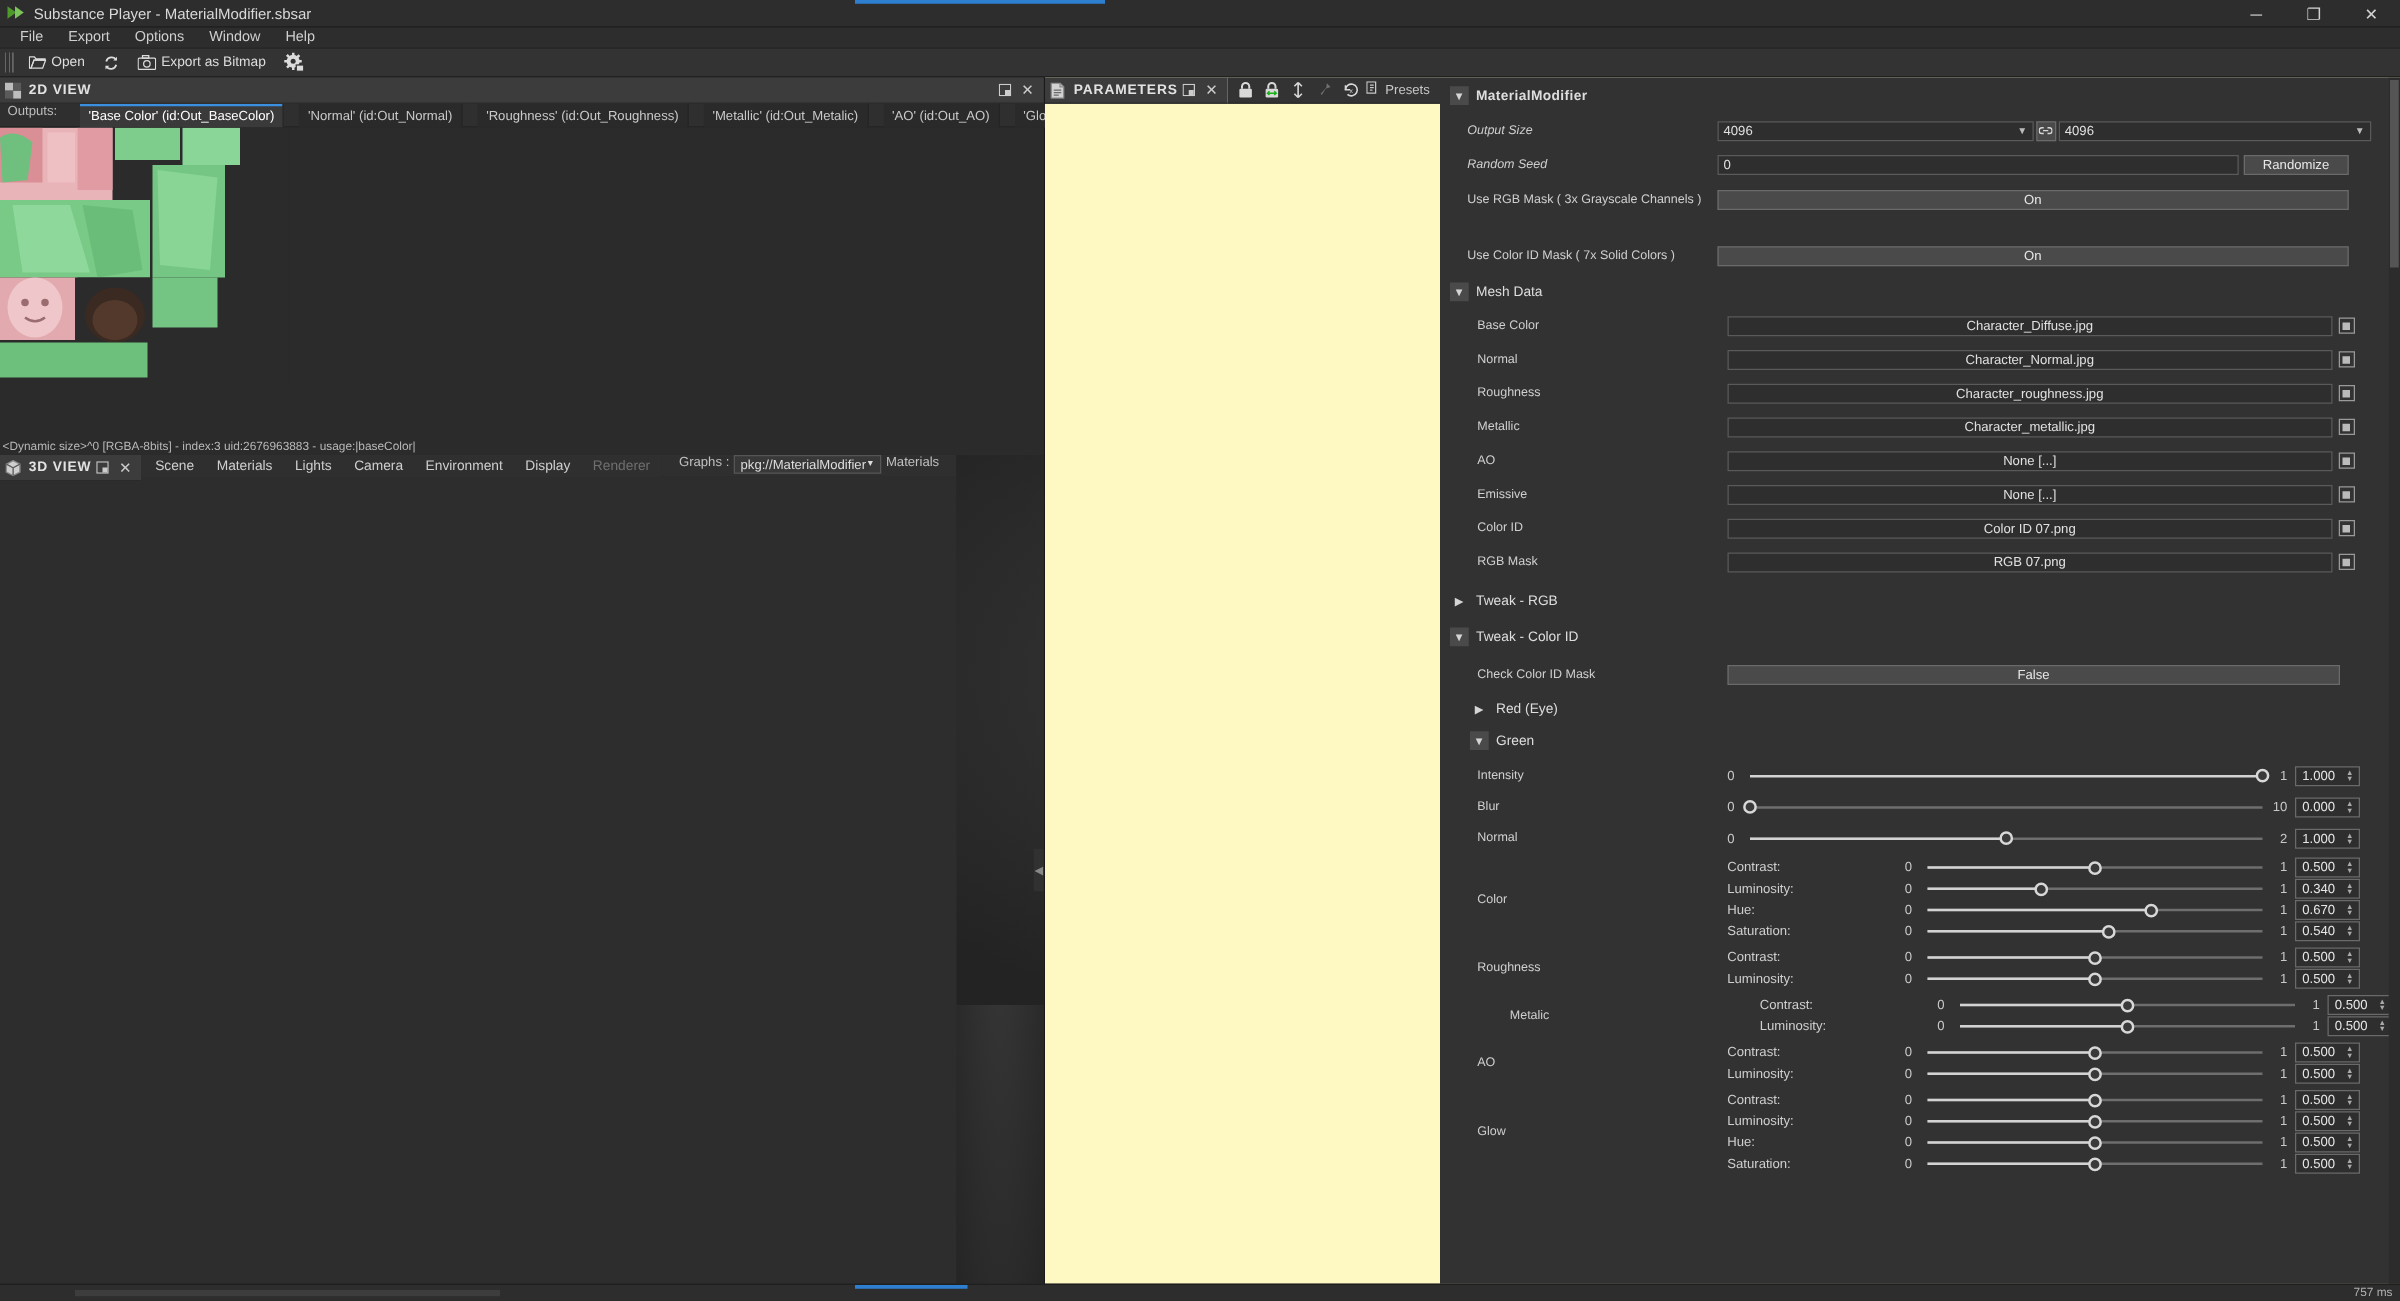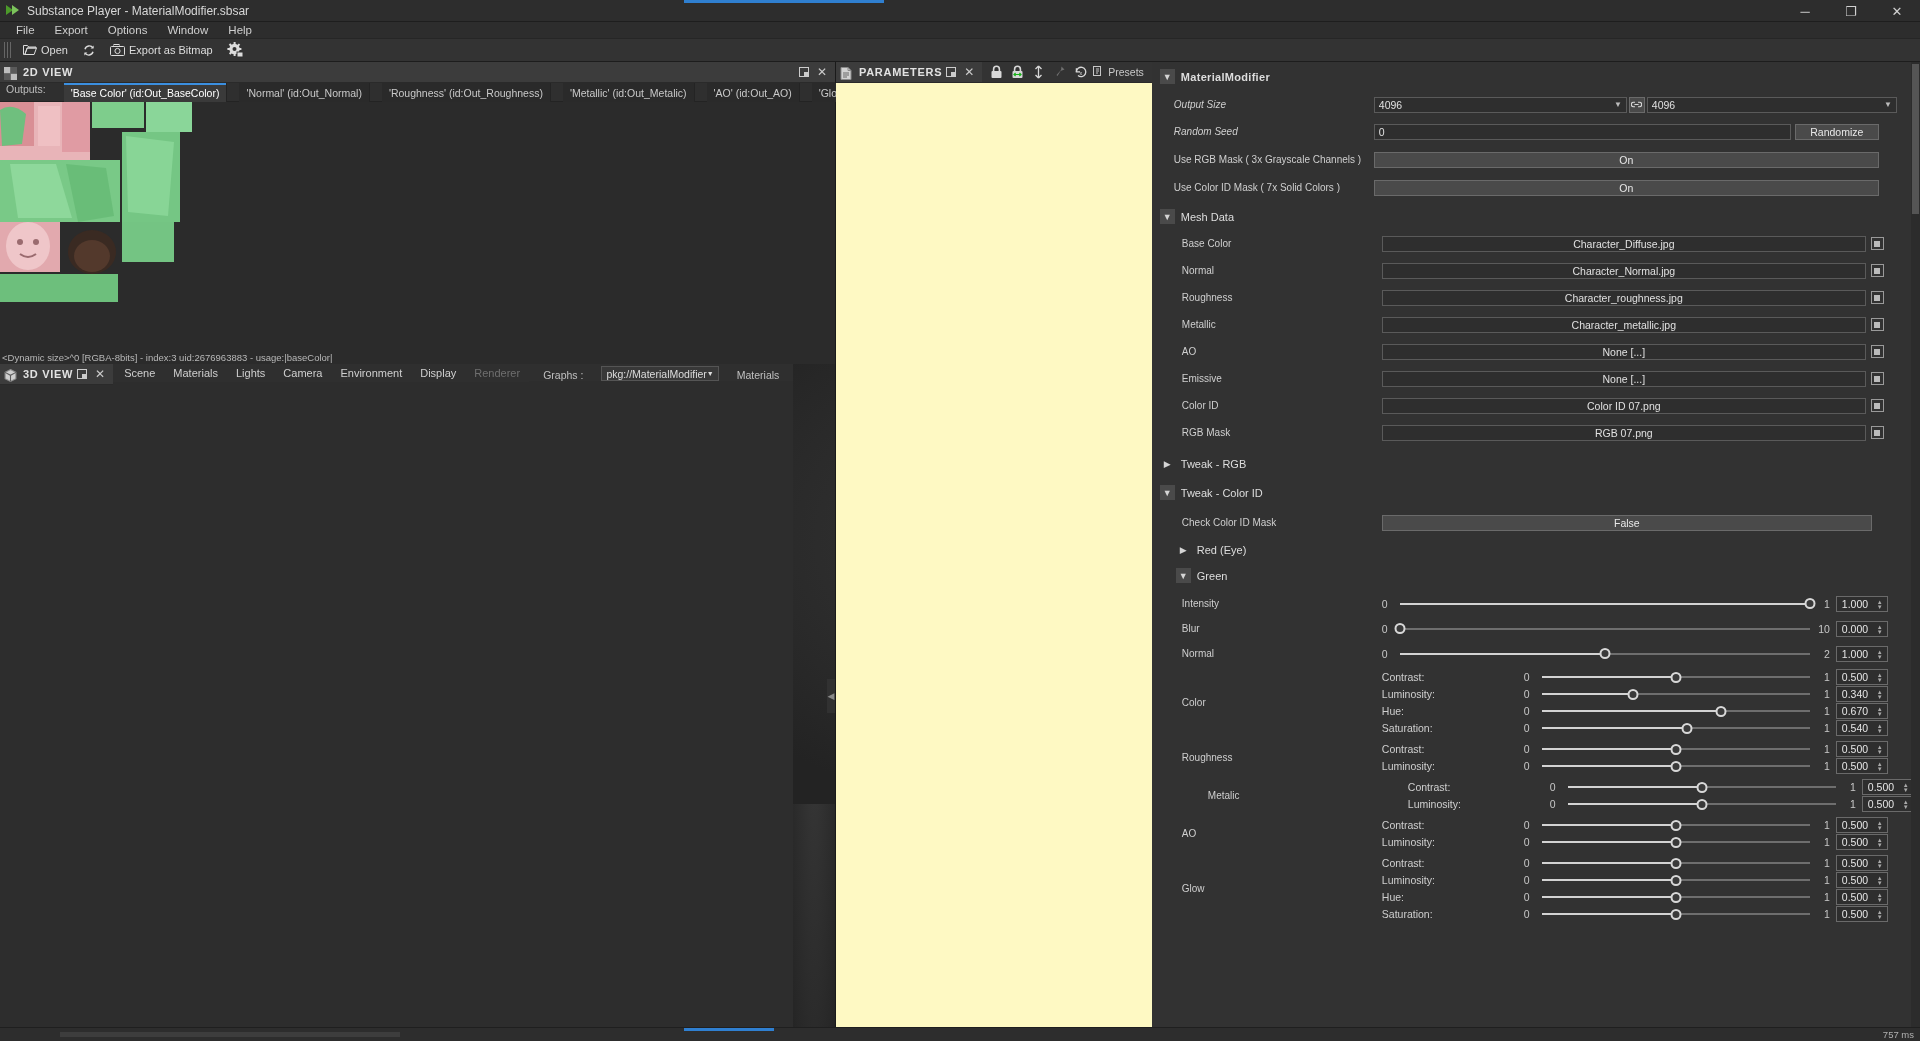--- a/index.html
+++ b/index.html
@@ -62,21 +62,21 @@
   .canvas2d{ flex:1; position:relative; background:#2b2b2b; overflow:hidden; }
   .tex-img{ position:absolute; left:0; top:0; width:231px; height:209px; }
   .status2d{ height:14px; background:#2b2b2b; font-size:9.5px; color:#b8b8b8;
     display:flex; align-items:center; padding-left:2px; }
 
   
   .view3d{ flex:1; display:flex; flex-direction:row; background:#2d2d2d; }
   .v3-menu{ height:18px; display:flex; align-items:center; gap:0; background:#2f2f2f; padding-left:2px; }
   .v3-menu span{ font-size:11px; padding:1px 9px; color:#cfcfcf; }
   .v3-menu span.disabled{ color:#6f6f6f; }
-  .graphs-row{ height:17px; display:flex; align-items:flex-end; gap:18px; padding:0 14px;
+  .graphs-row{ height:17px; display:flex; align-items:flex-start; gap:4px; padding:0 14px;
     background:#2f2f2f; }
   .graphs-row .lbl{ font-size:10.5px; color:#c0c0c0; }
   .graph-sel{ flex:1; height:15px; background:#383838; border:1px solid #555; font-size:10.5px;
     color:#ddd; display:flex; align-items:center; padding:0 4px; }
   .graph-sel .cv{ flex:1; }
   .canvas3d{ flex:1; position:relative; overflow:hidden;
     background:radial-gradient(ellipse at 50% 45%, #3a3a3a 0%, #303030 45%, #252525 100%); }
   .collapse-handle{ position:absolute; right:0; top:50%; width:8px; height:34px;
     transform:translateY(-50%); display:flex; align-items:center; justify-content:center;
     color:#888; font-size:9px; background:#313131; }
@@ -473,21 +473,21 @@
         <span class="plabel it" style="width:200px;">Random Seed</span>
         <span class="field" style="width:417px;">0</span>
         <span class="randbtn" style="margin-left:4px;">Randomize</span>
       </div>
 
       <div class="prow" style="padding-left:22px; margin-top:5px;">
         <span class="plabel" style="width:200px;">Use RGB Mask ( 3x Grayscale Channels )</span>
         <span class="btnwide" style="width:505px;">On</span>
       </div>
 
-      <div class="prow" style="padding-left:22px; margin-top:5px;">
+      <div class="prow" style="padding-left:22px; margin-top:22px;">
         <span class="plabel" style="width:200px;">Use Color ID Mask ( 7x Solid Colors )</span>
         <span class="btnwide" style="width:505px;">On</span>
       </div>
 
       <div class="grouprow" style="margin-top:6px;">
         <span class="tw">▼</span>
         <span class="gname">Mesh Data</span>
       </div>
 
       <div class="prow" style="padding-left:30px; margin-top:4px;">

